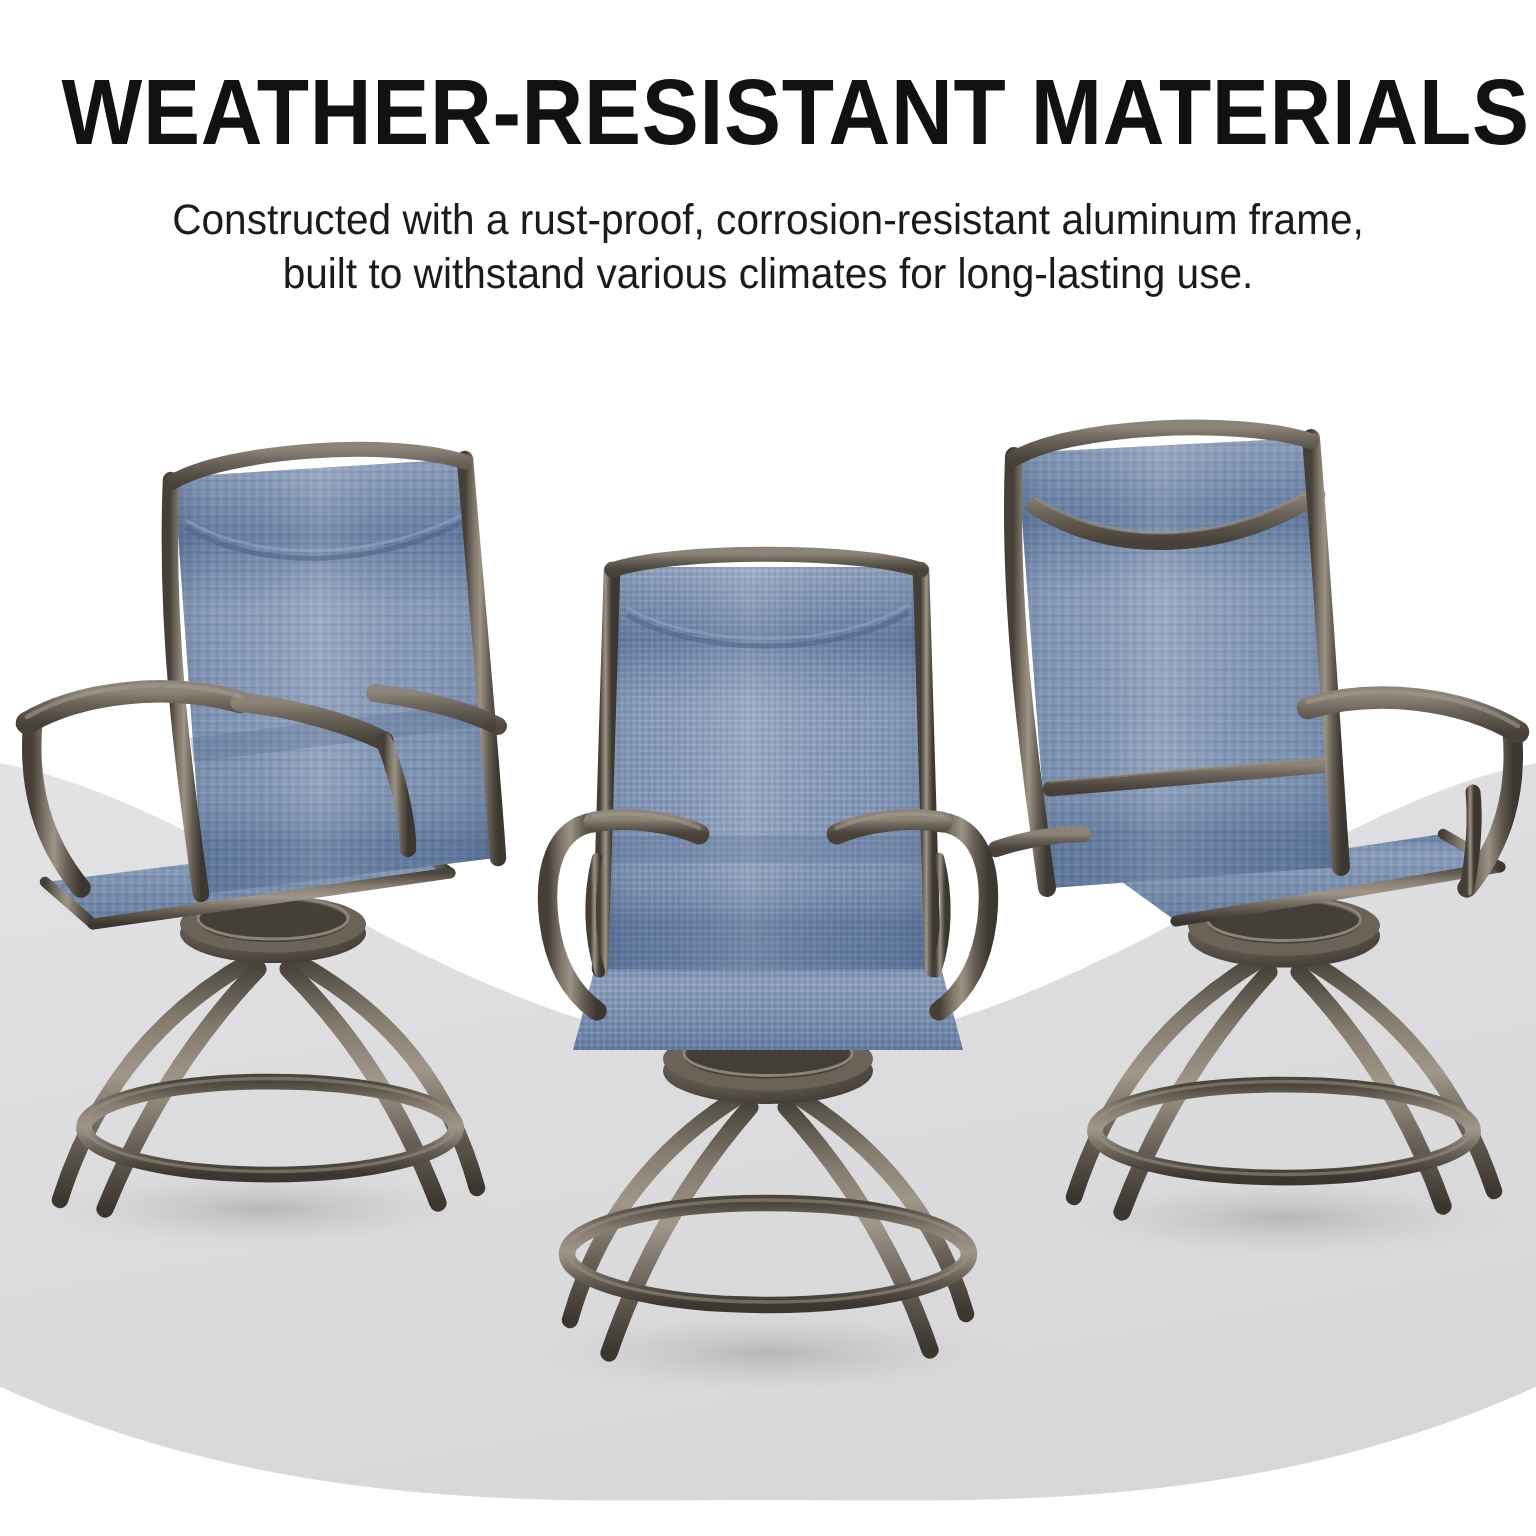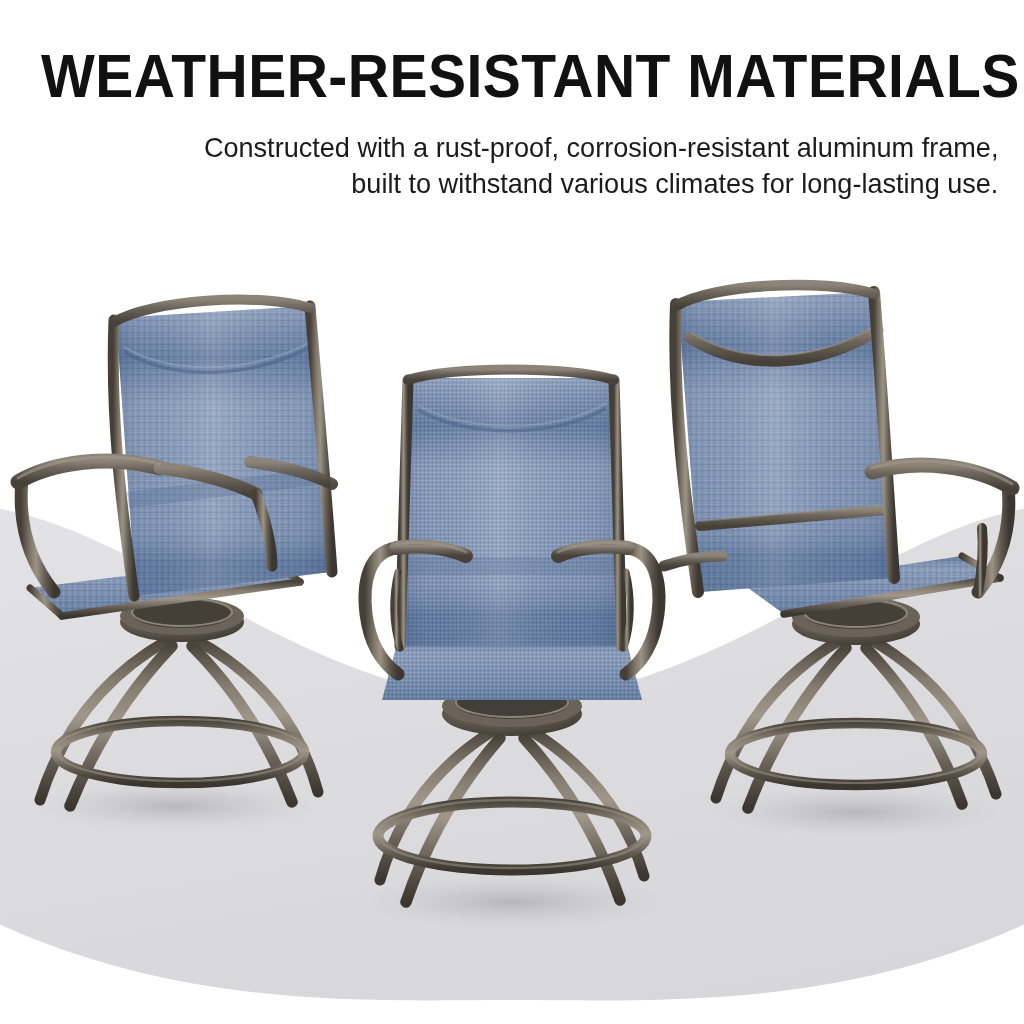--- a/index.html
+++ b/index.html
@@ -4,21 +4,21 @@
 <style>
   html,body{margin:0;padding:0;}
   body{
     width:1024px;height:1024px;overflow:hidden;
     background:#ffffff;
     font-family:"Liberation Sans",sans-serif;
   }
   #stage{position:relative;width:1024px;height:1024px;background:#fff;overflow:hidden;}
 
   
-  #textblock{position:absolute;left:0;top:0;width:1024px;text-align:right;z-index:40;}
+  #textblock{position:absolute;left:0;top:0;width:1024px;text-align:center;z-index:40;}
   #headline{
     margin:0;padding:0;
     font-family:"Liberation Sans Narrow","Liberation Sans",sans-serif;
     font-size:62px;line-height:62px;font-weight:700;
     letter-spacing:0.5px;color:#111111;
     transform:scaleX(0.92);transform-origin:center top;
     padding-top:45px;
     white-space:nowrap;
   }
   #sub{

